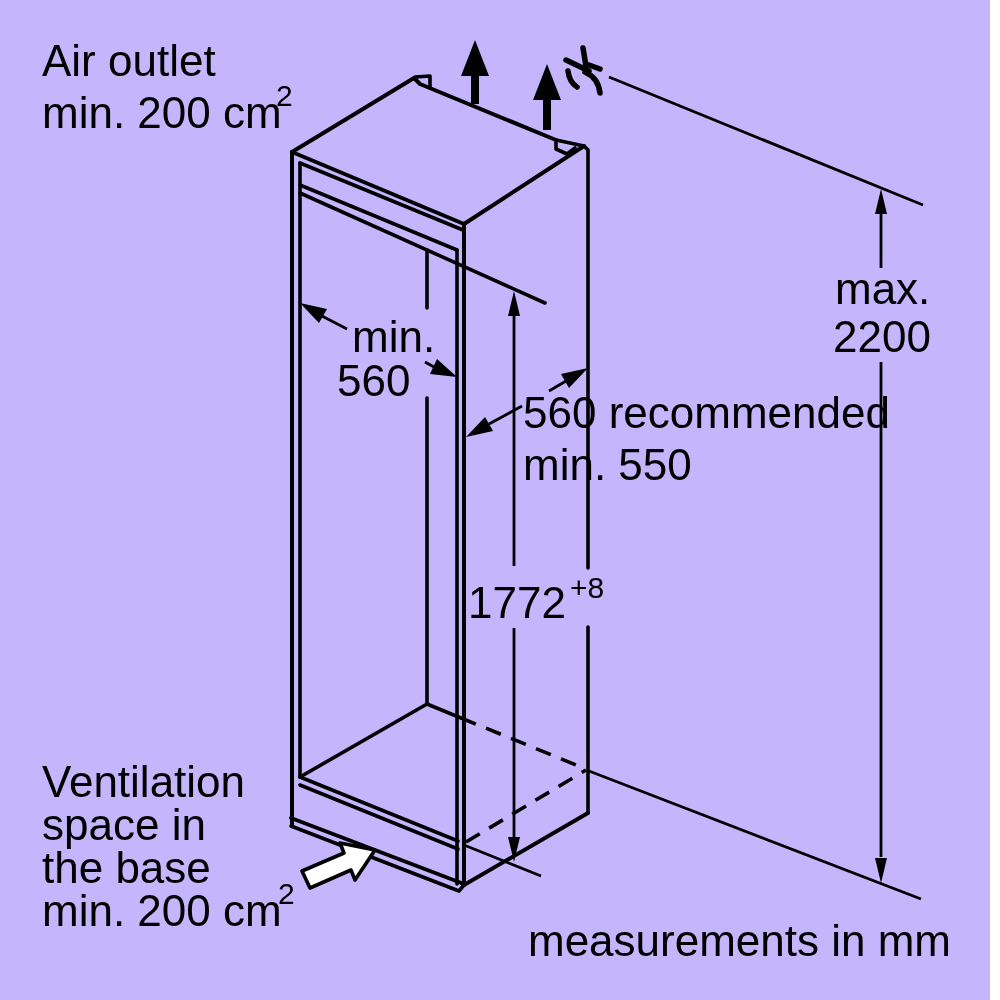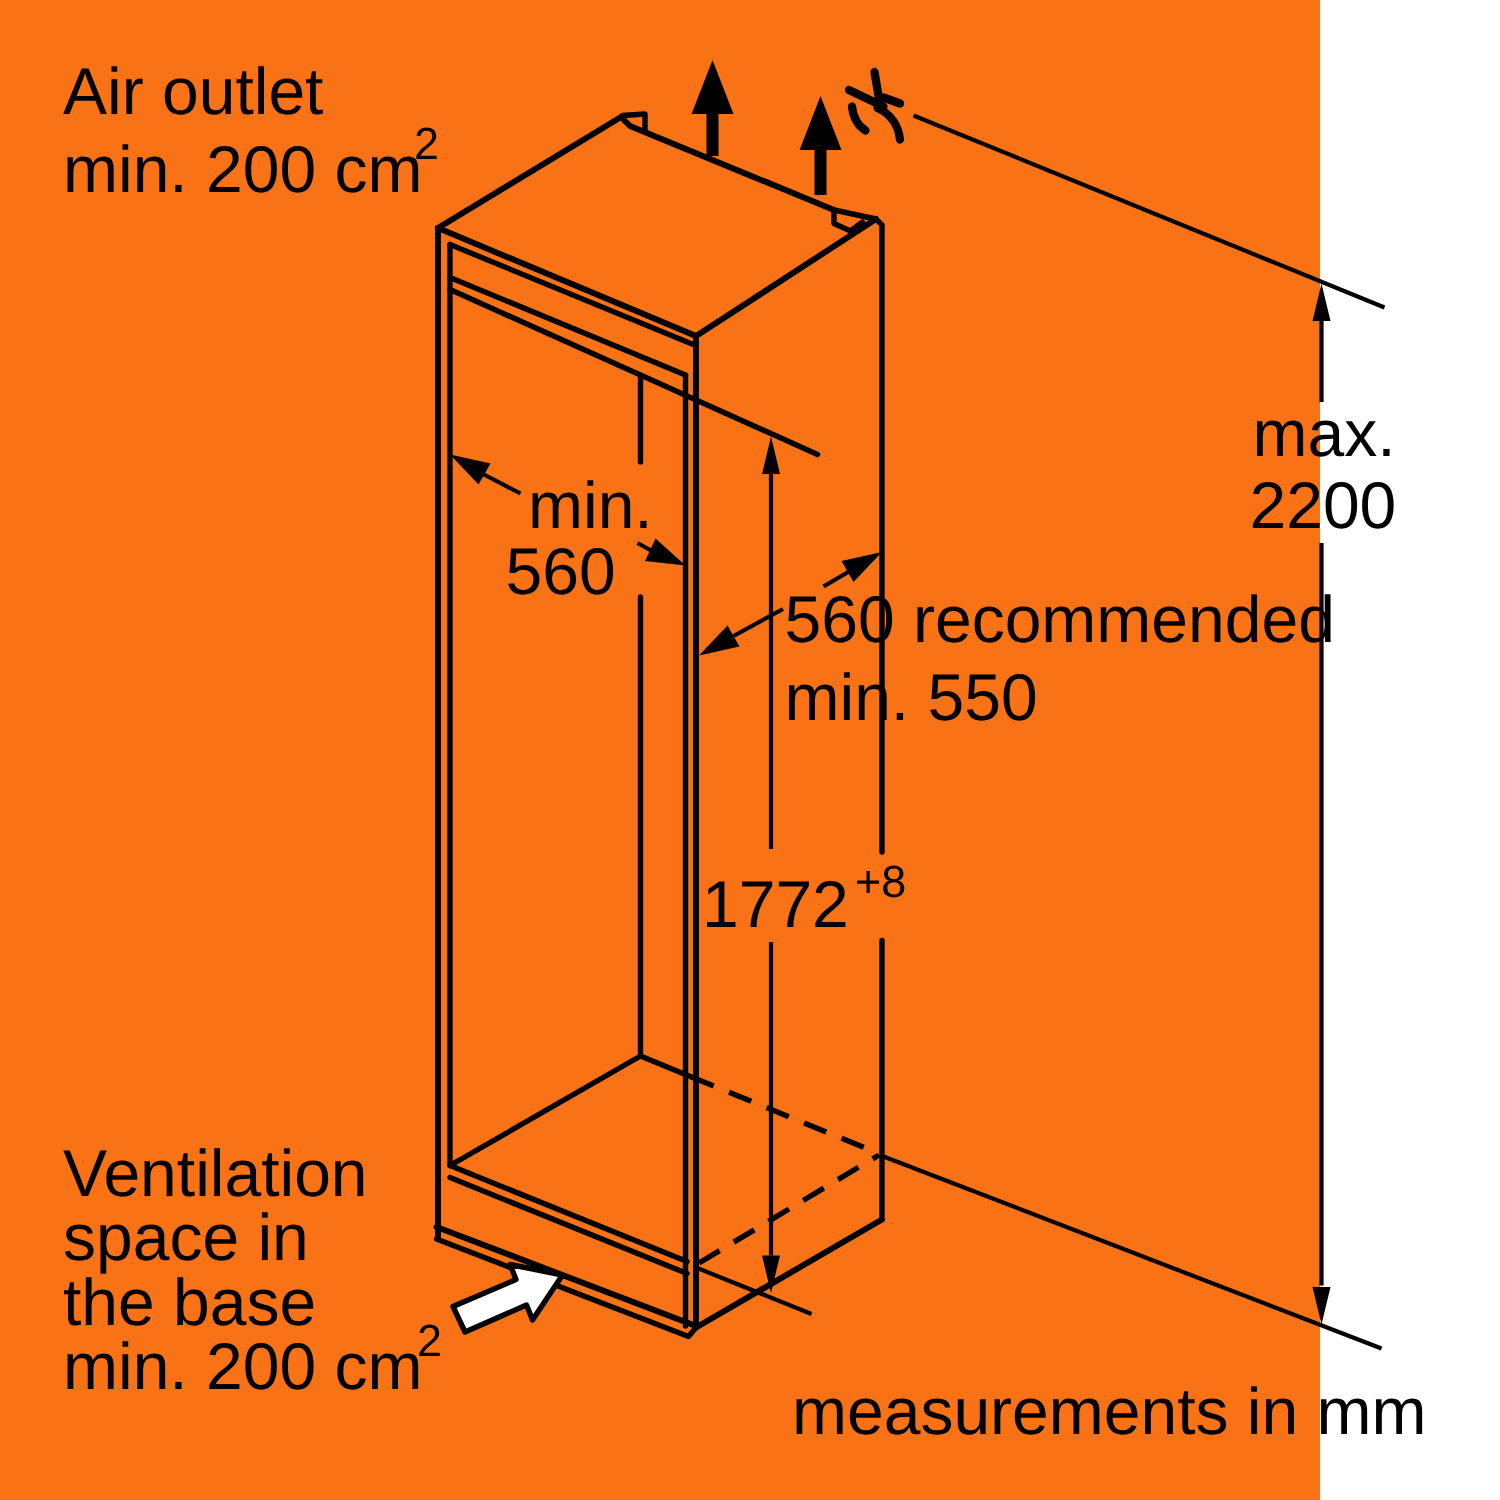--- a/index.html
+++ b/index.html
@@ -5,23 +5,23 @@
   html, body {
     margin: 0;
     padding: 0;
     background: #ffffff;
     width: 1000px;
     height: 1000px;
     overflow: hidden;
   }
   .stage {
     position: relative;
-    width: 880px;
+    width: 990px;
     height: 1000px;
-    background: #f97316;
+    background: #c4b5fd;
     font-family: "Liberation Sans", sans-serif;
   }
   svg { display: block; }
   .outline  { stroke: #000; stroke-width: 4;   fill: none; stroke-linecap: round; stroke-linejoin: round; }
   .outline2 { stroke: #000; stroke-width: 3.6; fill: none; stroke-linecap: round; stroke-linejoin: round; }
   .hidden-edge { stroke: #000; stroke-width: 3.6; fill: none; stroke-dasharray: 16 11; stroke-linecap: butt; }
   .dim   { stroke: #000; stroke-width: 2.8; fill: none; }
   .ext   { stroke: #000; stroke-width: 2.8; fill: none; }
   .ah    { fill: #000; stroke: none; }
   .solid-arrow { fill: #000; stroke: none; }

